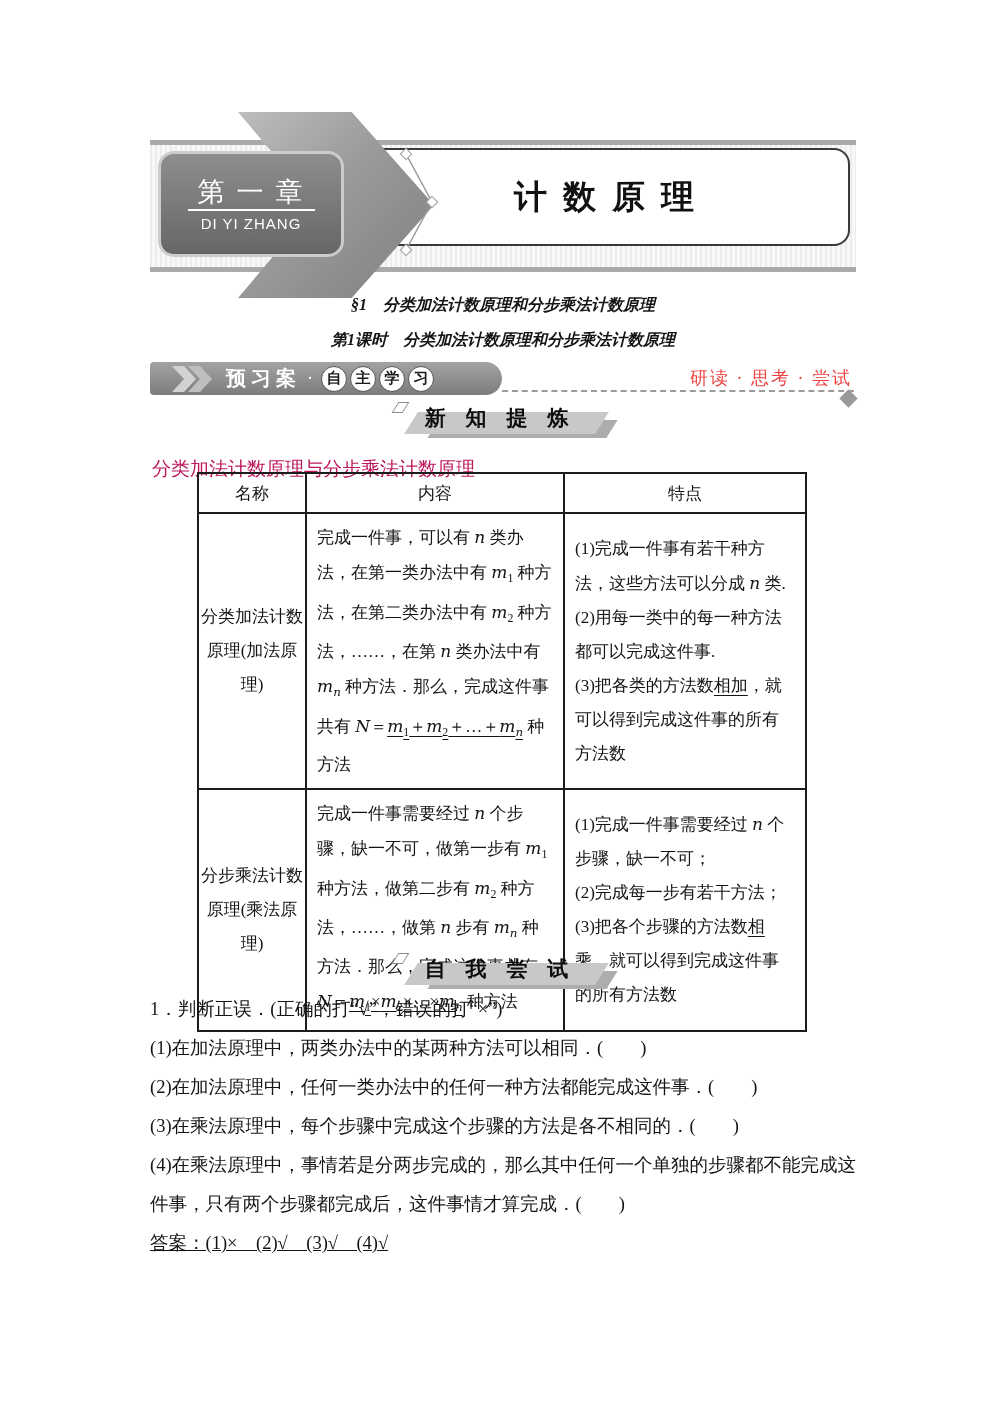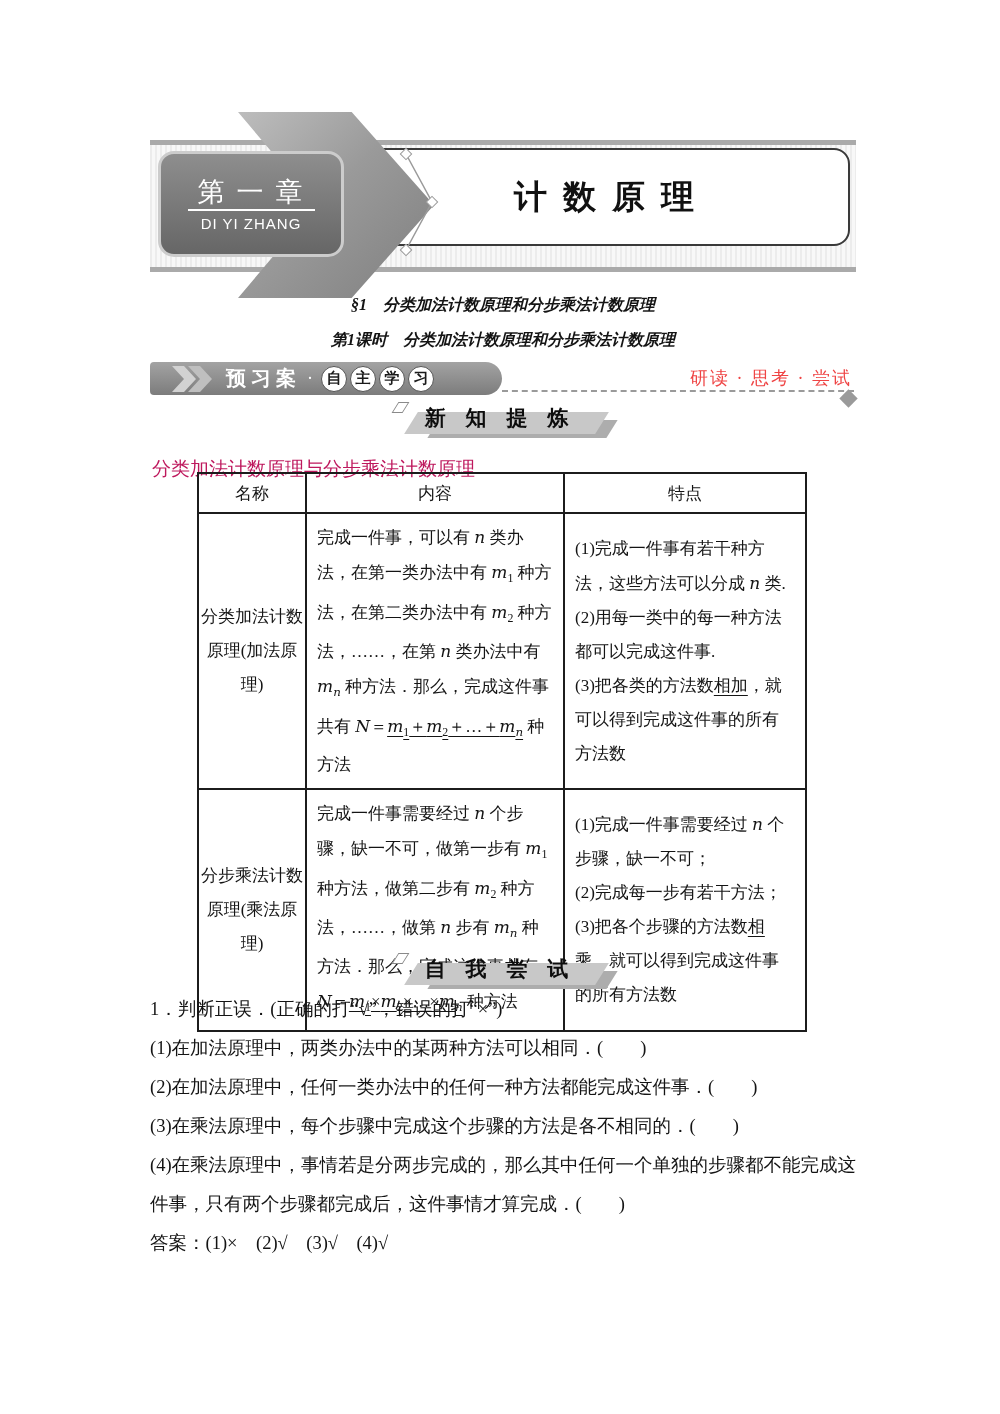--- a/index.html
+++ b/index.html
@@ -69,21 +69,21 @@
   .tbl td{padding:6px 10px;line-height:34px;}
   .tbl td.name{text-align:center;padding:6px 2px;}
   .col-name{width:108px;}.col-content{width:258px;}.col-feature{width:242px;}
   .it{font-style:italic;font-family:"DejaVu Serif","Liberation Serif",serif;}
   .ul{text-decoration:underline;text-underline-offset:4px;}
   .sb{font-size:0.7em;vertical-align:-0.3em;letter-spacing:0;}
 
   
   .questions{position:absolute;left:150px;top:990px;width:714px;font-size:18.5px;}
   .questions p{margin:0;line-height:39px;}
-  .answers{margin-top:0;}
+  .answers{margin-top:0;text-decoration:underline;}
   .q2{position:absolute;left:150px;top:1238px;width:714px;font-size:18.5px;line-height:39px;}
 </style>
 </head>
 <body>
 
 <div class="page">
 
   <div class="band"></div>
   <div class="title-box">
     <div class="title-box-inner">计数原理</div>

